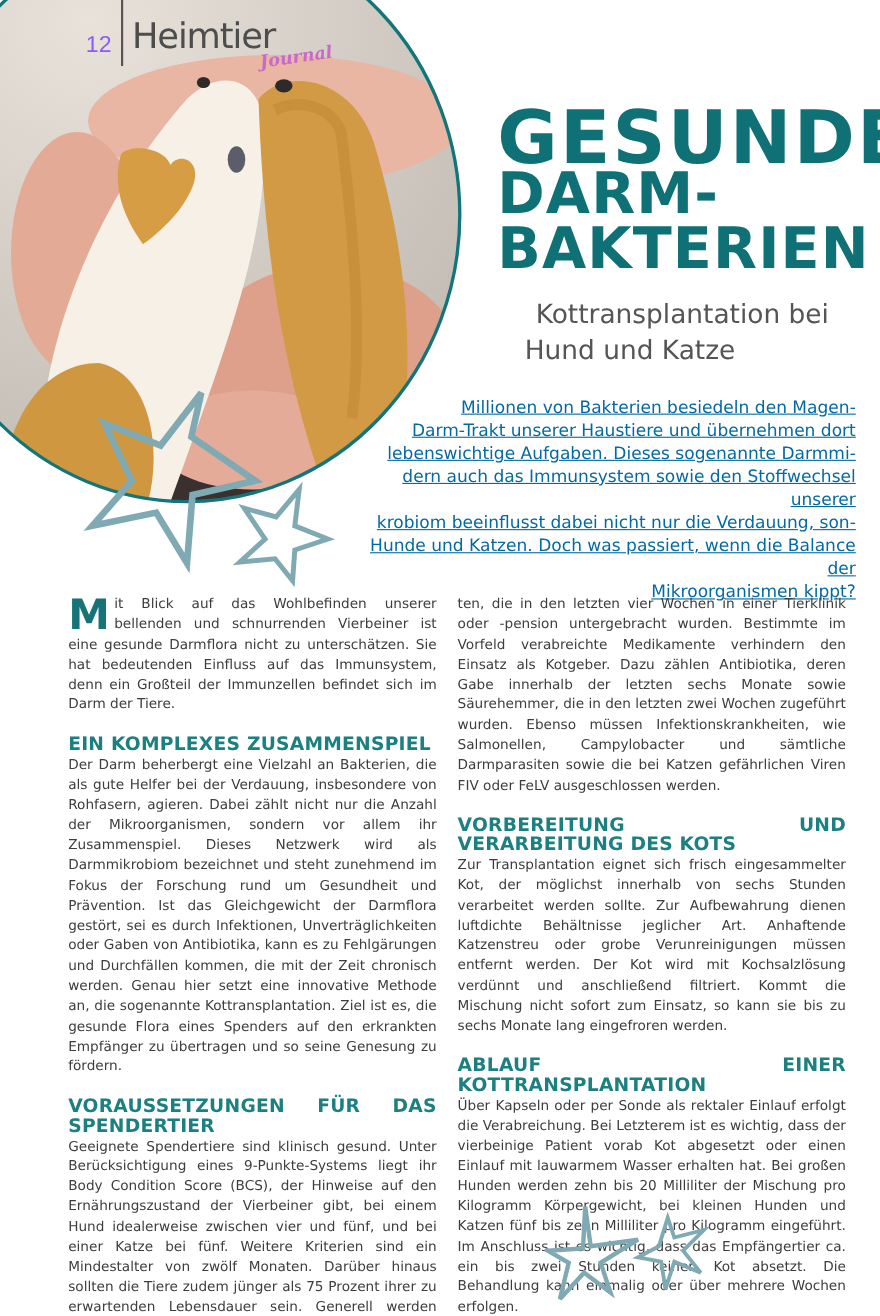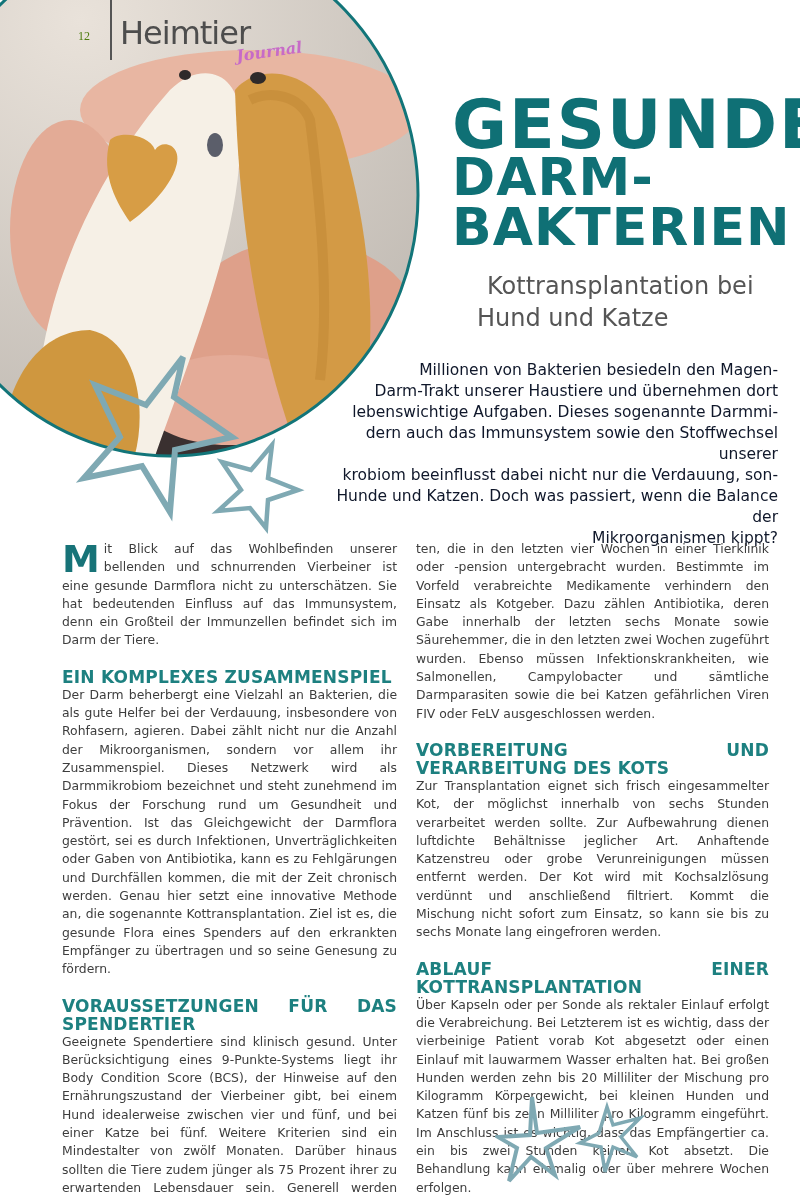--- a/index.html
+++ b/index.html
@@ -1,34 +1,34 @@
 <!DOCTYPE html>
 <html><head>
 <meta charset="utf-8">
 <style>
   html, body { margin: 0; padding: 0; background: #ffffff; }
   body { width: 800px; height: 1196px; position: relative; overflow: hidden;
          font-family: "DejaVu Sans", sans-serif; color: #3a3a3a; }
   .hero-svg { position: absolute; left: 0; top: 0; width: 800px; height: 560px; }
-  .page-number { position: absolute; left: 78px; top: 29px; font-size: 12px; color: #4d7c0f;
-                 font-family: Liberation Serif, serif; }
+  .page-number { position: absolute; left: 78px; top: 29px; font-size: 21px; color: #8b5cf6;
+                 font-family: Liberation Sans, sans-serif; }
   .masthead-divider { position: absolute; left: 110px; top: 0; width: 2px; height: 60px; background: #555; }
   .masthead { position: absolute; left: 120px; top: 14px; font-size: 32px; color: #4d4d4d;
               font-family: "DejaVu Sans", sans-serif; letter-spacing: -1px; }
   .masthead-sub { position: absolute; left: 236px; top: 42px; font-size: 16px; font-style: italic; font-weight: bold;
                   color: #c76bc7; font-family: "DejaVu Serif", serif; transform: rotate(-8deg); }
   .title { position: absolute; left: 452px; top: 98px; font-family: "DejaVu Sans", sans-serif; font-weight: bold;
            color: #0f7075; line-height: 54px; }
   .title .l1 { font-size: 67px; letter-spacing: 2px; }
   .title .l2, .title .l3 { font-size: 52px; letter-spacing: 1px; line-height: 50px; }
   .subtitle { position: absolute; left: 432px; top: 270px; width: 340px; font-size: 24px; color: #555;
               line-height: 32px; margin-left: 45px; }
   .subtitle .s1 { padding-left: 10px; }
   .lead { position: absolute; left: 316px; top: 360px; width: 462px; font-size: 15.5px; line-height: 21px;
-          color: #0f172a; text-align: right; font-weight: 500; }
+          color: #0369a1; text-align: right; font-weight: 500; text-decoration: underline; }
   .col { position: absolute; font-size: 12.4px; line-height: 18.3px; color: #3d3d3d; text-align: justify; }
   .col-left { left: 62px; top: 540px; width: 335px; }
   .col-right { left: 416px; top: 540px; width: 353px; }
   .col p { margin: 0; }
   .col h3 { margin: 0; font-size: 17px; font-weight: bold; color: #1d8080; line-height: 18px; letter-spacing: 0.2px; }
   .gap { height: 18px; }
   .dropcap { float: left; font-size: 38px; line-height: 34px; font-weight: bold; color: #177378; margin: 2px 4px 0 0; }
   .stars-bottom { position: absolute; left: 495px; top: 1085px; width: 170px; height: 100px; }
 </style>
 </head>

